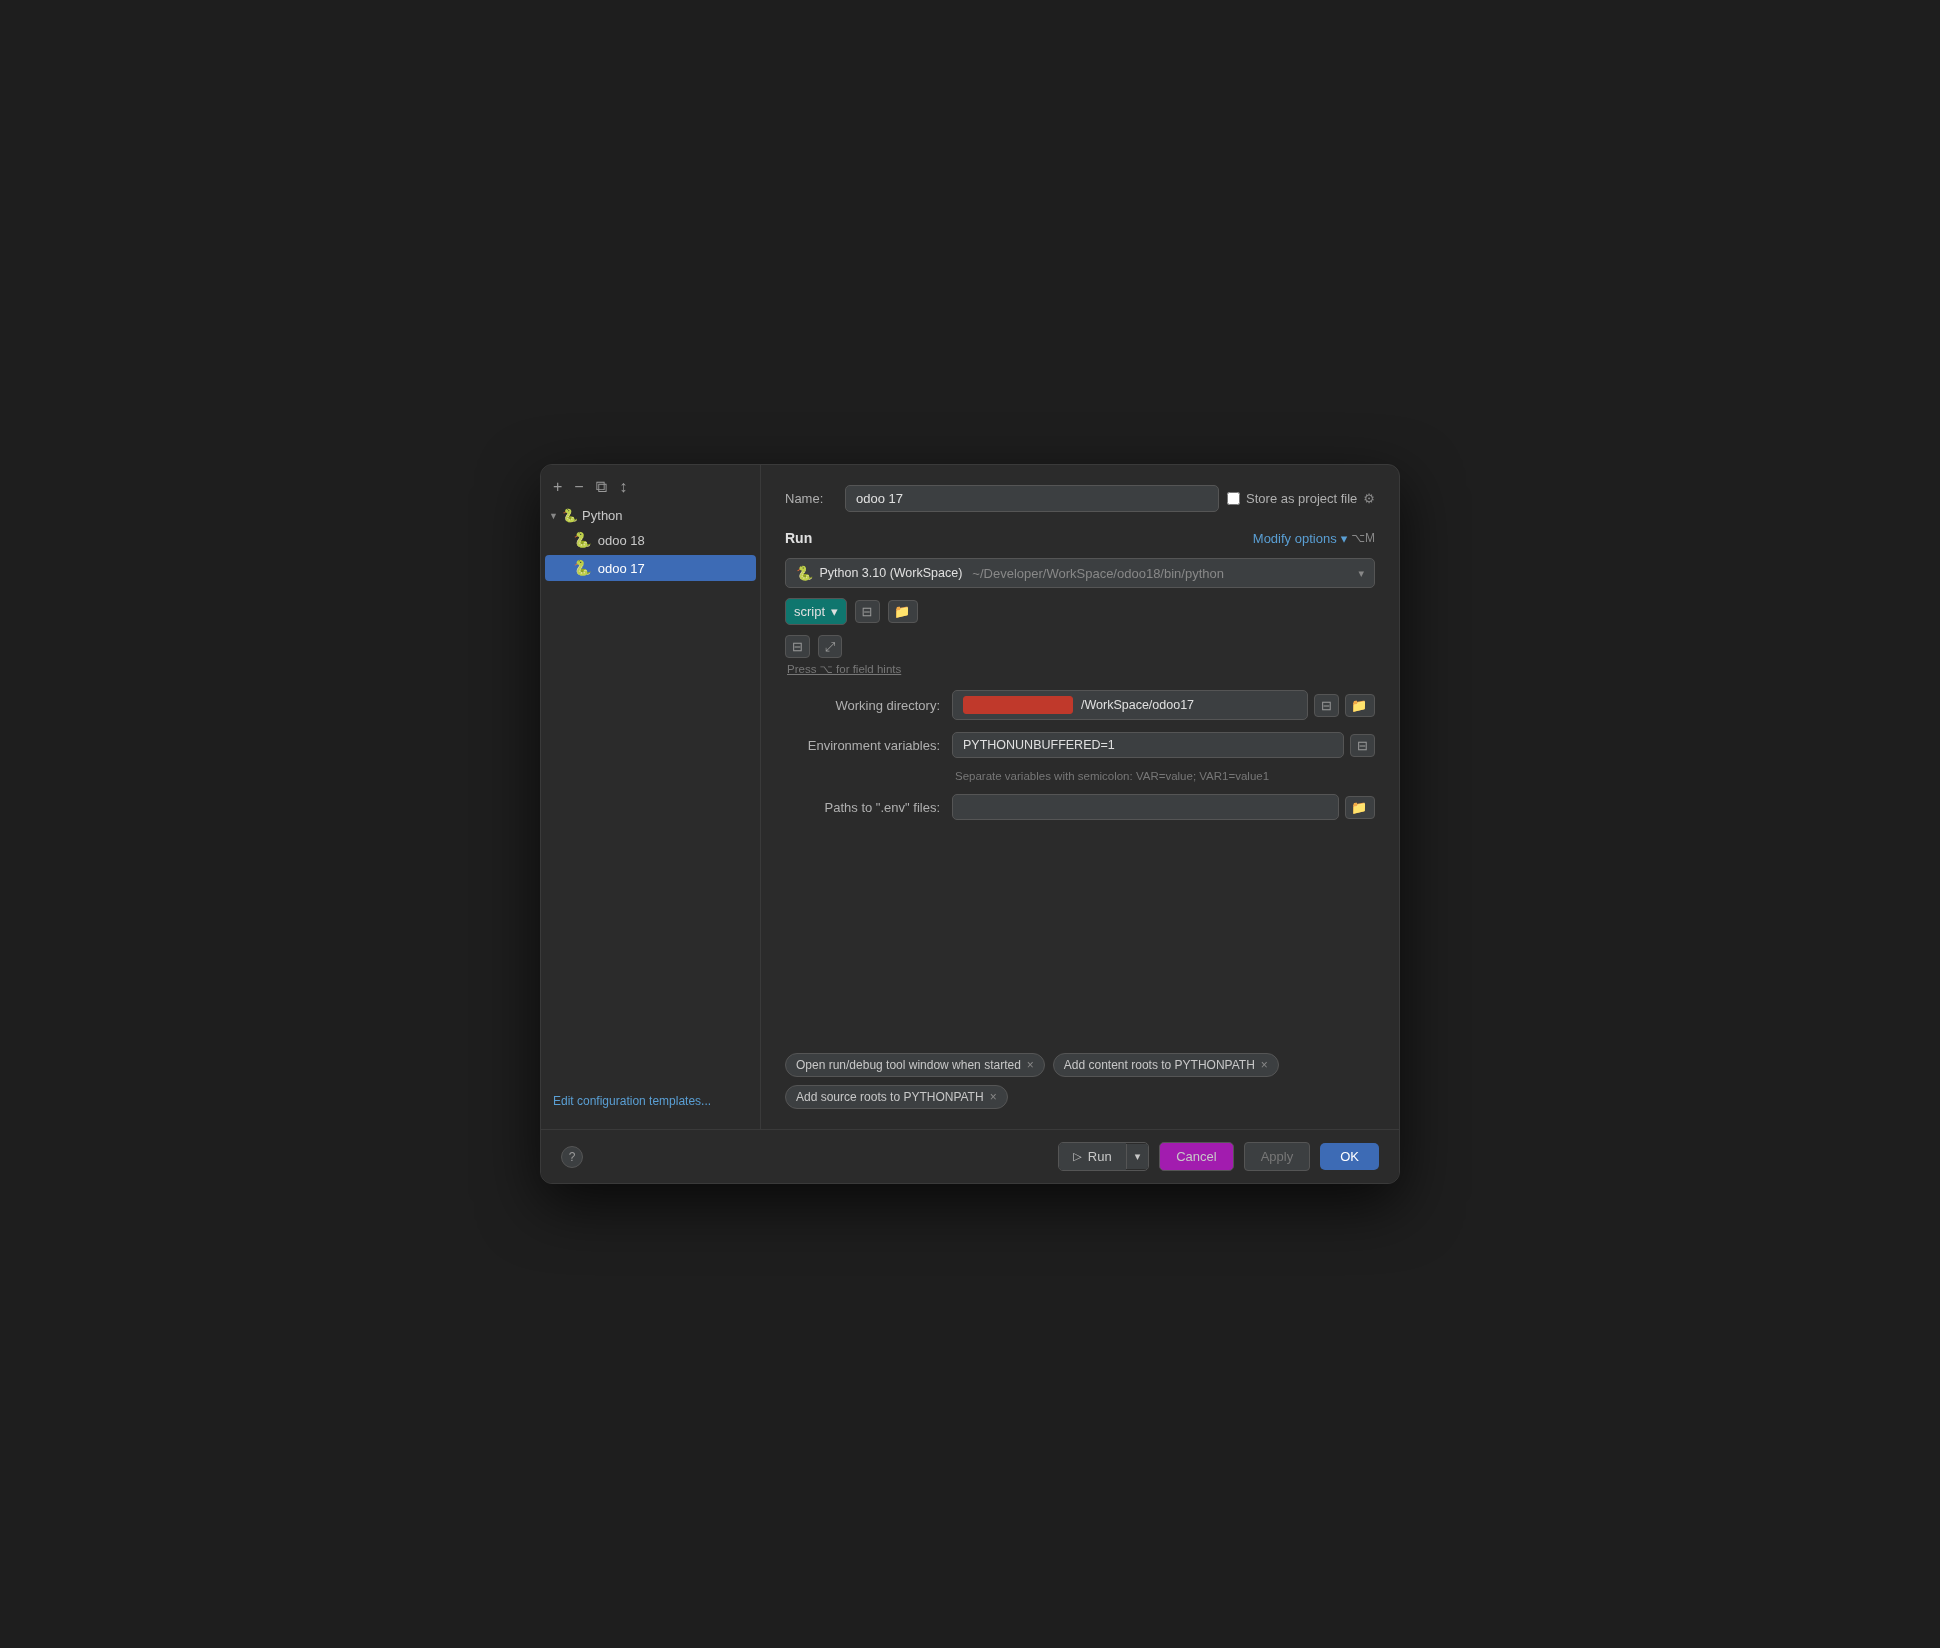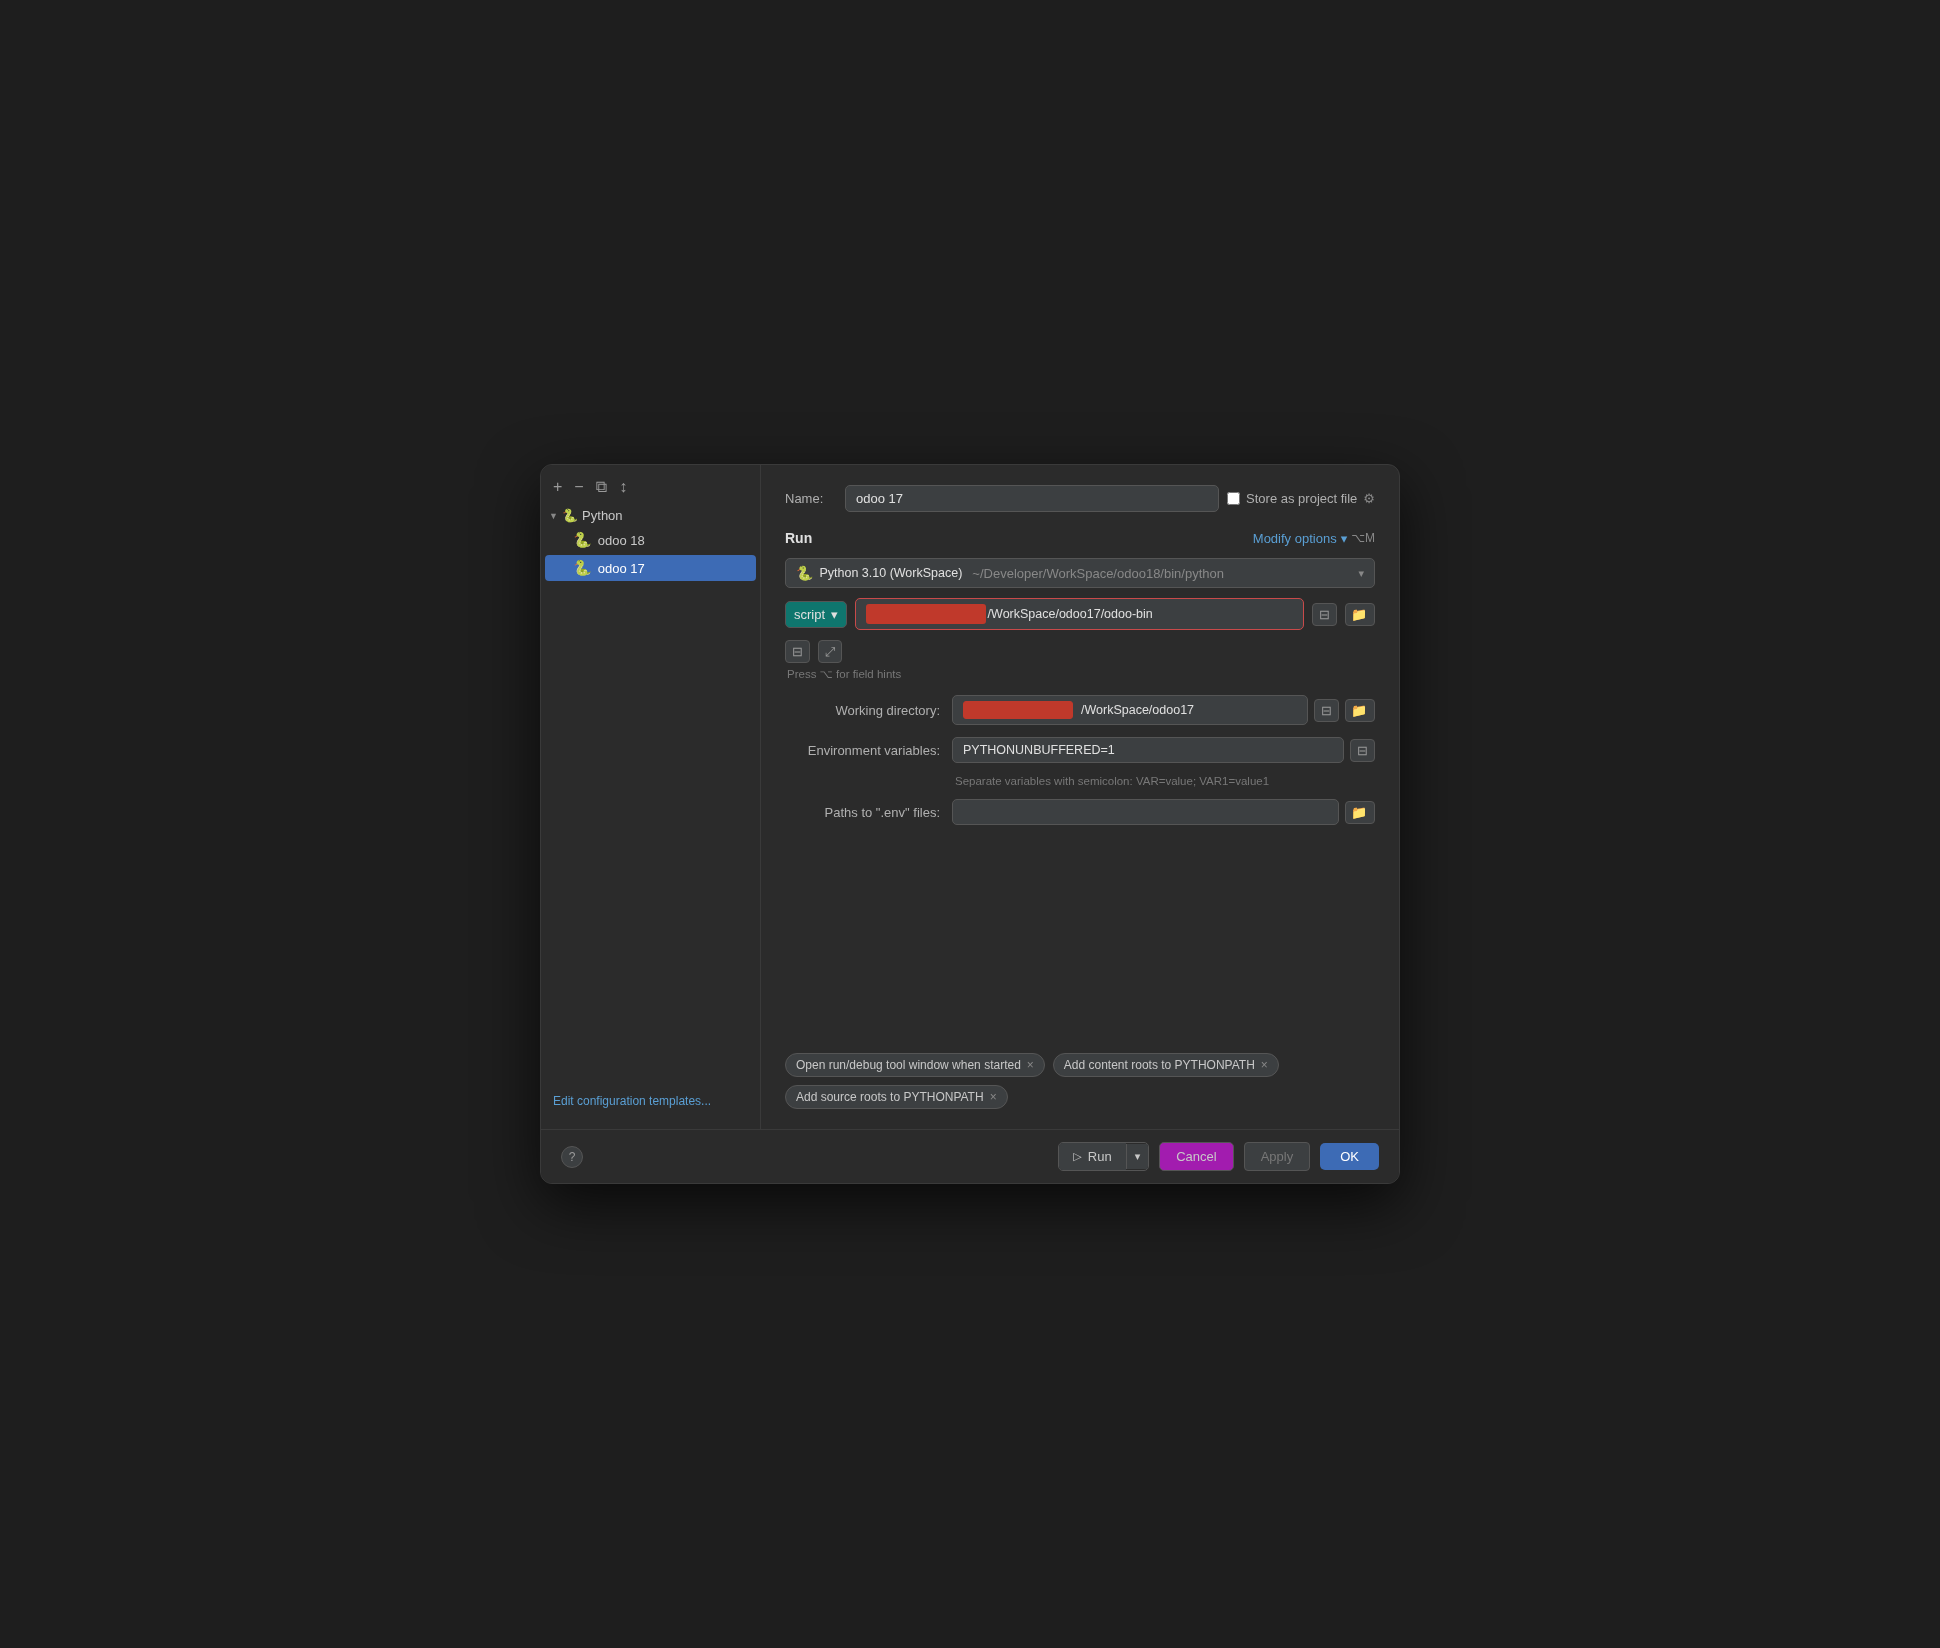--- a/index.html
+++ b/index.html
@@ -296,20 +296,21 @@
       color: #e0e0e0;
       font-size: 12.5px;
       padding: 5px 10px;
       outline: none;
     }
     .field-hint {
       color: #777;
       font-size: 11.5px;
       margin-bottom: 14px;
       padding-left: 2px;
+      text-decoration: underline;
     }
     
     .form-row {
       display: flex;
       align-items: center;
       gap: 12px;
       margin-bottom: 12px;
     }
     .form-row-label {
       color: #b0b0b0;
@@ -548,24 +549,20 @@
           <span>Python 3.10 (WorkSpace)</span>
           <span class="interpreter-path">~/Developer/WorkSpace/odoo18/bin/python</span>
         </div>
         <span class="dropdown-arrow">▾</span>
       </div>
 
       <div class="script-row">
         <div class="script-type-dropdown">
           <span>script</span>
           <span>▾</span>
-        </div>
-        <div class="script-path-input">
-          <div class="script-path-red"></div>
-          <span class="script-path-text">/WorkSpace/odoo17/odoo-bin</span>
         </div>
         <button class="icon-btn-small">⊟</button>
         <button class="icon-btn-small">📁</button>
       </div>
 
       <div class="params-row">
         <button class="icon-btn-small">⊟</button>
         <button class="icon-btn-small">⤢</button>
       </div>
       <div class="field-hint">Press ⌥ for field hints</div>

